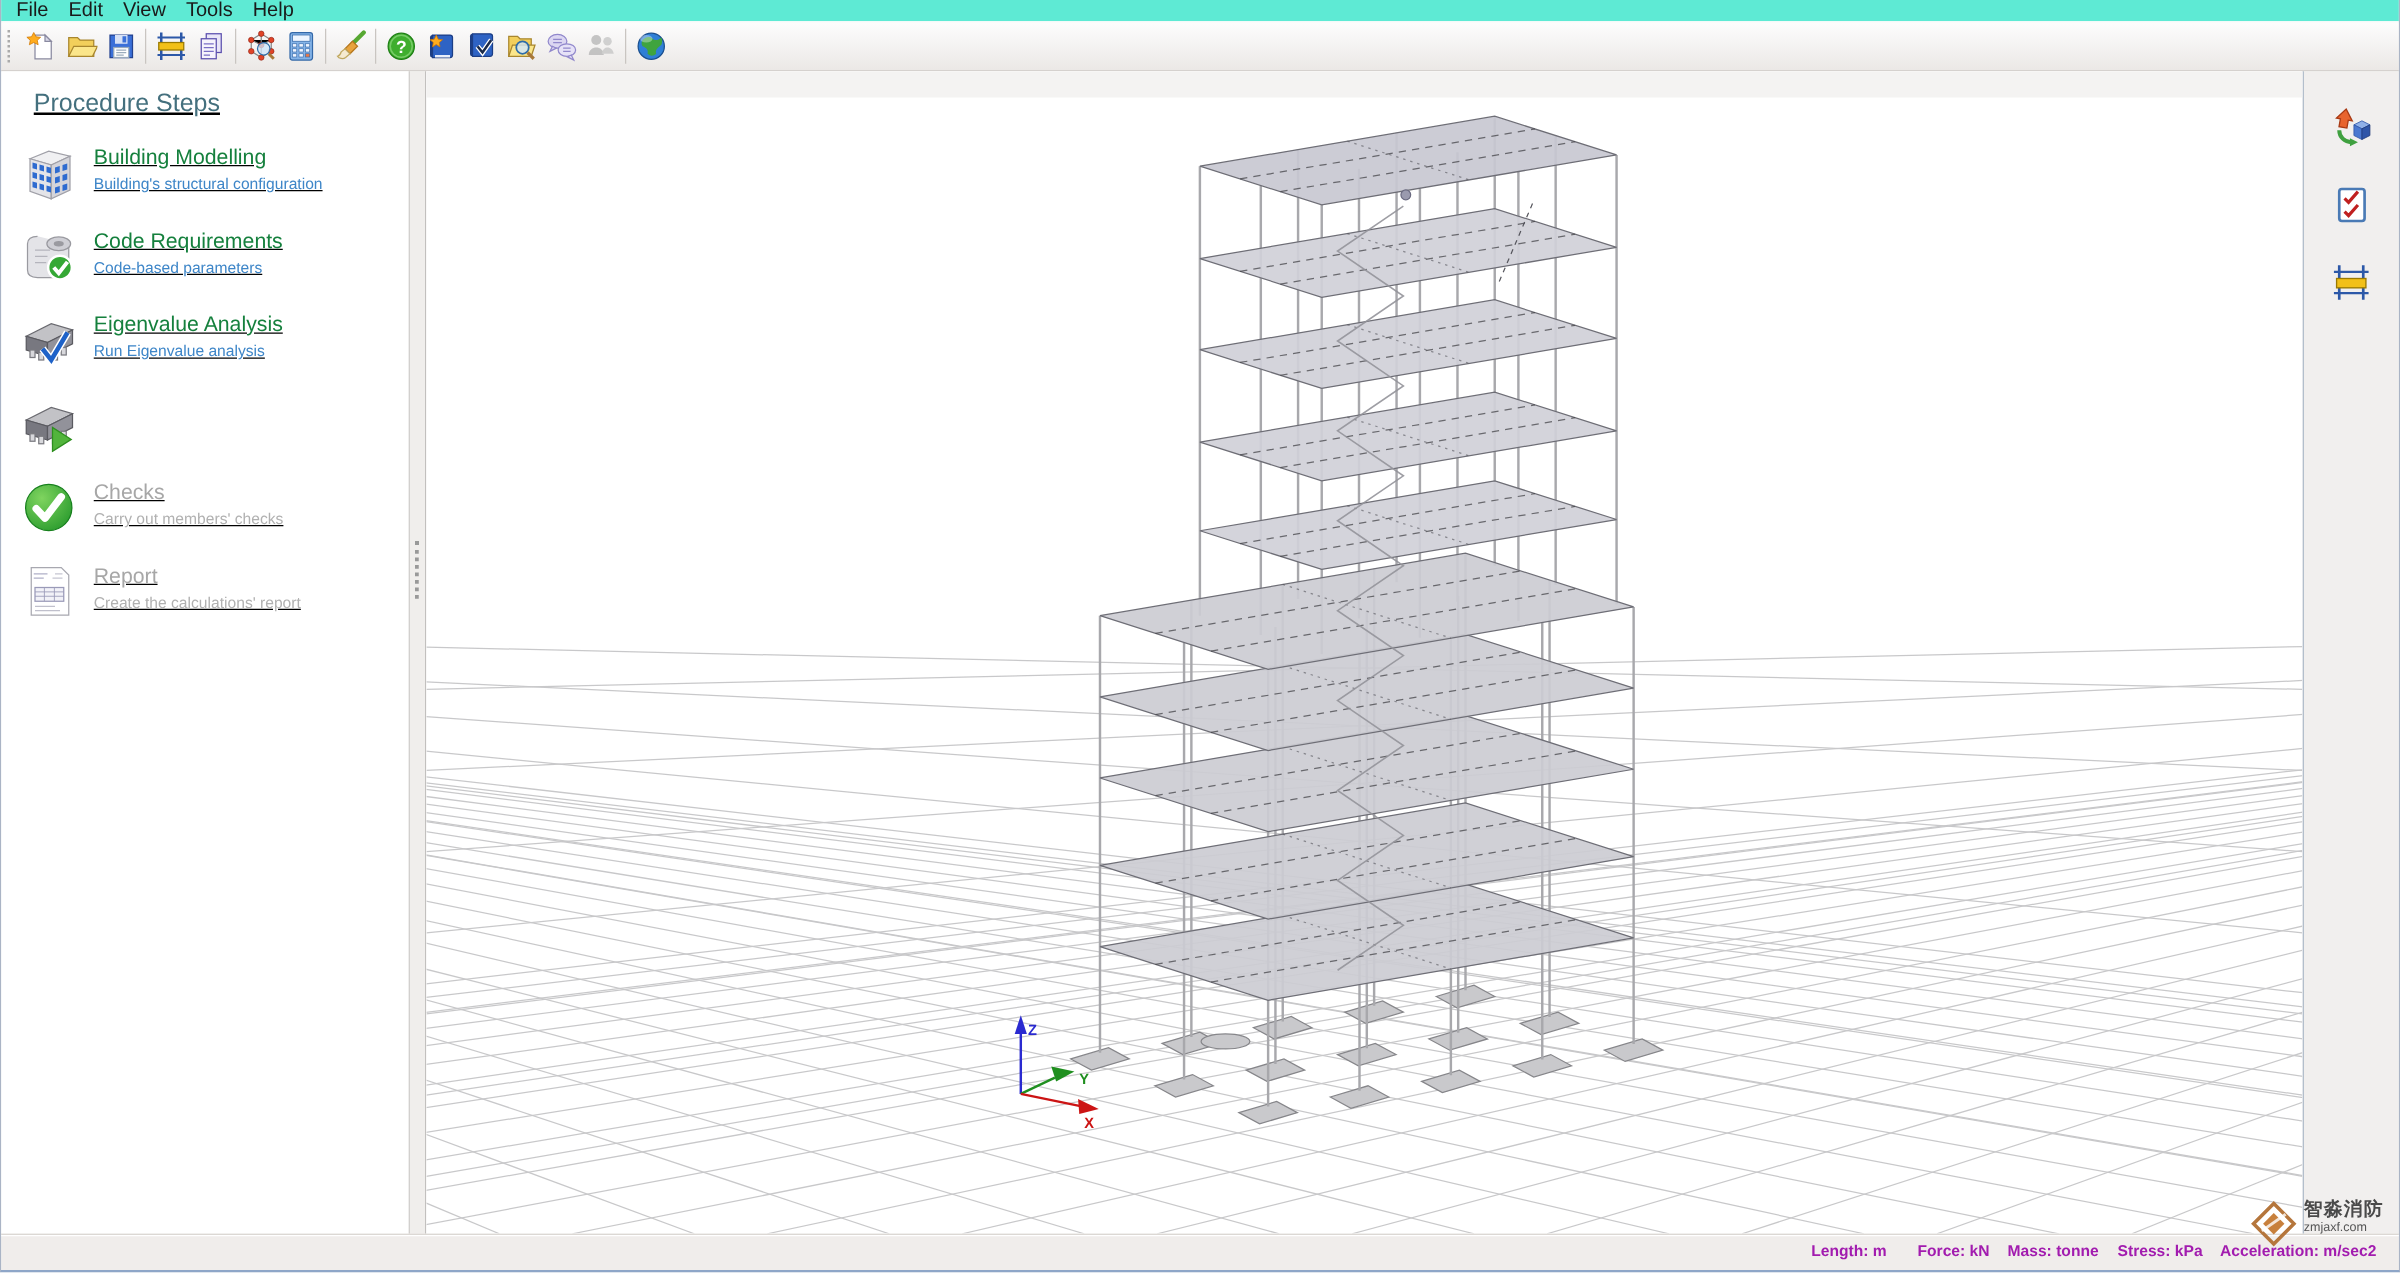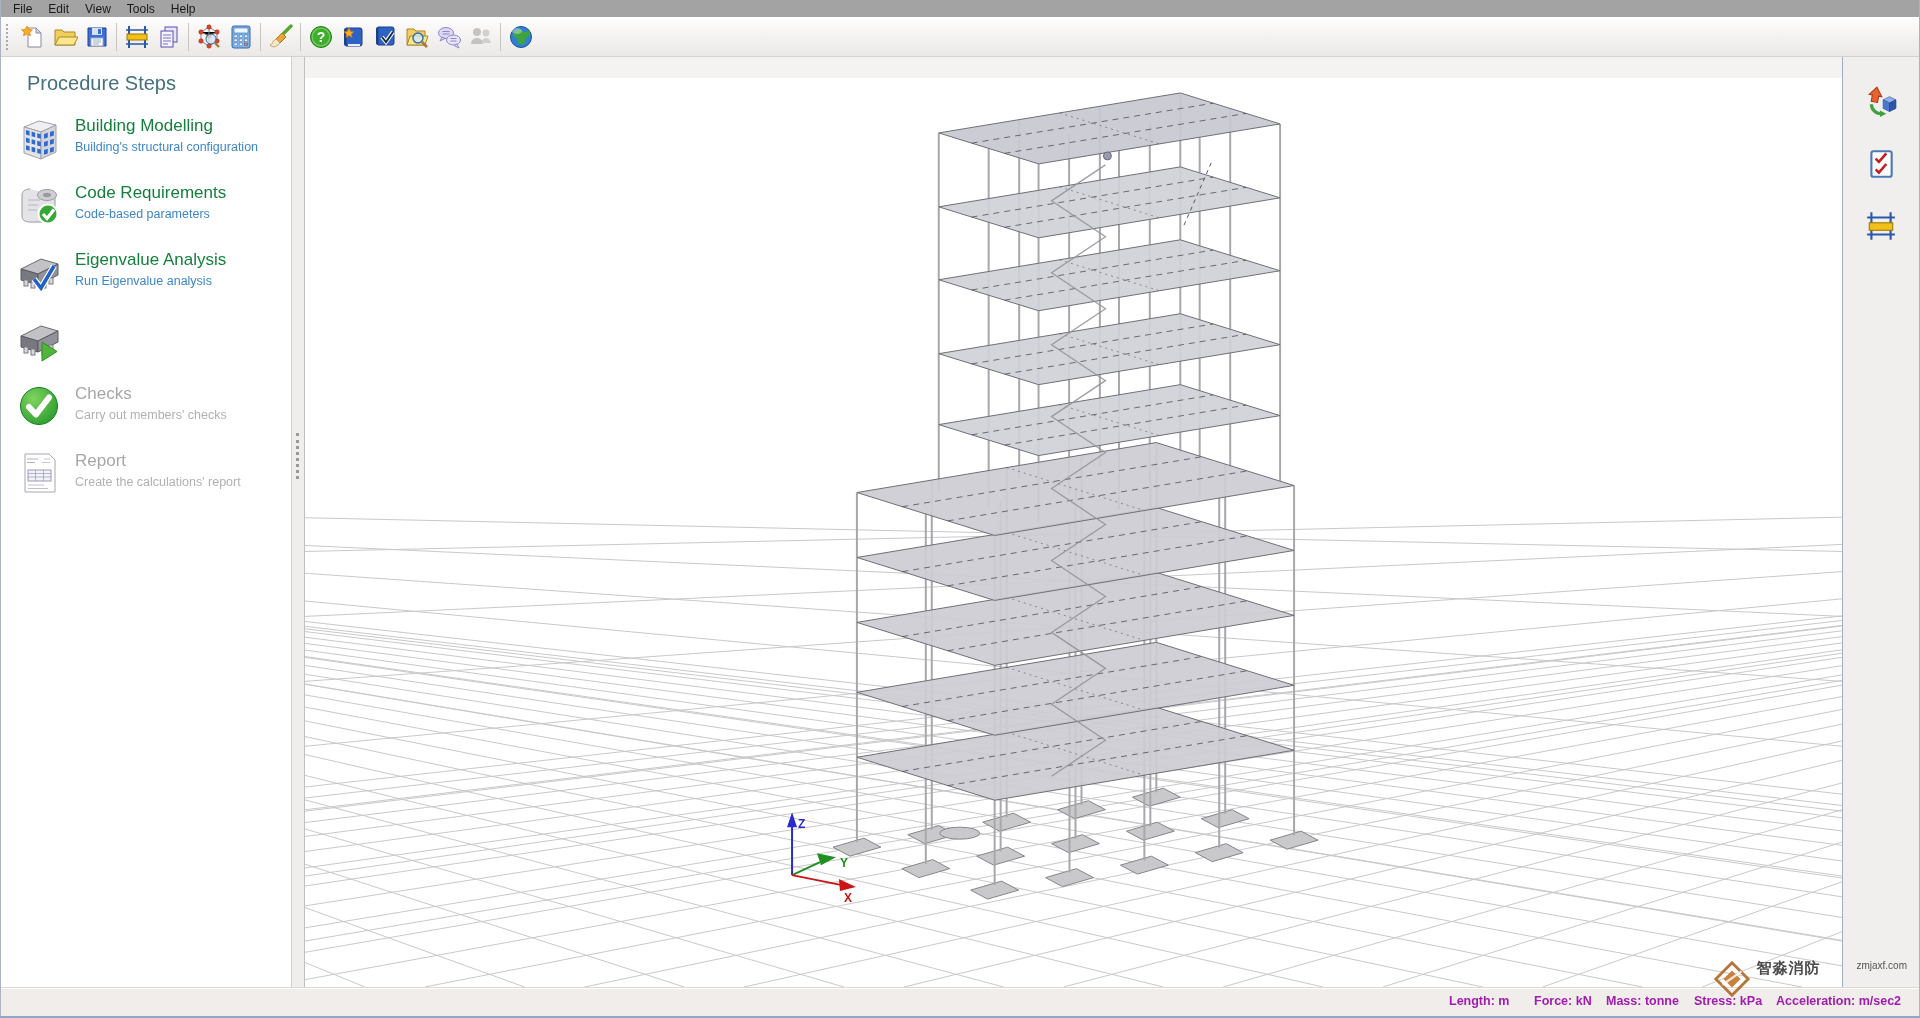--- a/index.html
+++ b/index.html
@@ -1,31 +1,31 @@
 <!DOCTYPE html>
 <html><head>
 <meta charset="utf-8">
 <style>
   html,body{margin:0;padding:0;}
   body{width:1920px;height:1018px;overflow:hidden;font-family:"Liberation Sans",sans-serif;background:#fff;position:relative;}
   .window{position:absolute;inset:0;box-sizing:border-box;display:flex;flex-direction:column;background:#f0efee;
           border-left:1px solid #aab4c5;border-right:1px solid #aab4c5;border-bottom:2px solid #8ea6c8;}
   
-  .menubar{height:17px;background:#a3a3a3;display:flex;align-items:center;padding-left:5px;font-size:12px;color:#1a1a1a;flex:none;}
+  .menubar{height:17px;background:#5eead4;display:flex;align-items:center;padding-left:5px;font-size:16px;color:#1a1a1a;flex:none;}
   .menubar span{padding:1px 9px 1px 7px;cursor:default;}
   
   .toolbar{height:38px;background:linear-gradient(#fdfdfd,#ebe8e6);border-top:1px solid #fff;border-bottom:1px solid #d5d1ce;
            display:flex;align-items:center;padding-left:3px;gap:1px;flex:none;}
   .tgrip{width:3px;height:26px;border-left:2px dotted #aaa;margin:0 5px 0 2px;}
   .tbtn{width:31px;height:31px;display:flex;align-items:center;justify-content:center;}
   .tbtn svg{width:26px;height:26px;}
   .tsep{width:1px;height:28px;background:#c9c5c1;margin:0 3px;}
   
   .content{flex:1;display:flex;min-height:0;}
-  .sidebar{width:290px;background:#fff;flex:none;overflow:hidden;}
+  .sidebar{width:326px;background:#fff;flex:none;overflow:hidden;text-decoration:underline;}
   .sidebar h1{font-size:20px;font-weight:normal;color:#44707e;margin:15px 0 20px 26px;}
   .step{display:flex;gap:13px;padding-left:15px;margin-bottom:21px;align-items:flex-start;}
   .step .sicon{width:46px;height:46px;flex:none;}
   .step .tt{font-size:17px;margin-top:1px;}
   .step .ss{font-size:12.5px;margin-top:4px;}
   .step.on .tt{color:#15803d;}
   .step.on .ss{color:#3e86c8;}
   .step.off .tt{color:#a7a7a7;}
   .step.off .ss{color:#b1b1b1;}
   .splitter{width:12px;background:#f0eeec;border-left:1px solid #d2d0ce;border-right:1px solid #c2c0be;position:relative;flex:none;}
@@ -37,21 +37,21 @@
             padding-top:25px;gap:22px;flex:none;}
   .rbtn{width:40px;height:40px;display:flex;align-items:center;justify-content:center;}
   .rbtn svg{width:32px;height:32px;}
   
   .statusbar{height:28px;background:#f0edeb;border-top:1px solid #dcd8d4;box-shadow:inset 0 1px 0 #fff;position:relative;
              font-weight:bold;font-size:12.5px;color:#a21caf;flex:none;}
   .statusbar span{position:absolute;top:6px;}
   .sb0{left:1448px;} .sb1{left:1533px;} .sb2{left:1605px;} .sb3{left:1693px;} .sb4{left:1775px;}
   
   .watermark{position:absolute;right:12px;top:960px;display:flex;align-items:flex-start;gap:5px;z-index:30;}
-  .wm-col{display:flex;flex-direction:row;line-height:1.1;gap:36px;}
+  .wm-col{display:flex;flex-direction:column;line-height:1.1;}
   .wm-text1{font-size:15px;color:#4a4a4a;font-weight:bold;letter-spacing:1px;}
   .wm-text2{font-size:10px;color:#555;}
   .axl{font-size:12px;font-weight:bold;}
 </style>
 </head>
 <body>
 
 <div class="window">
 
   <div class="menubar">

